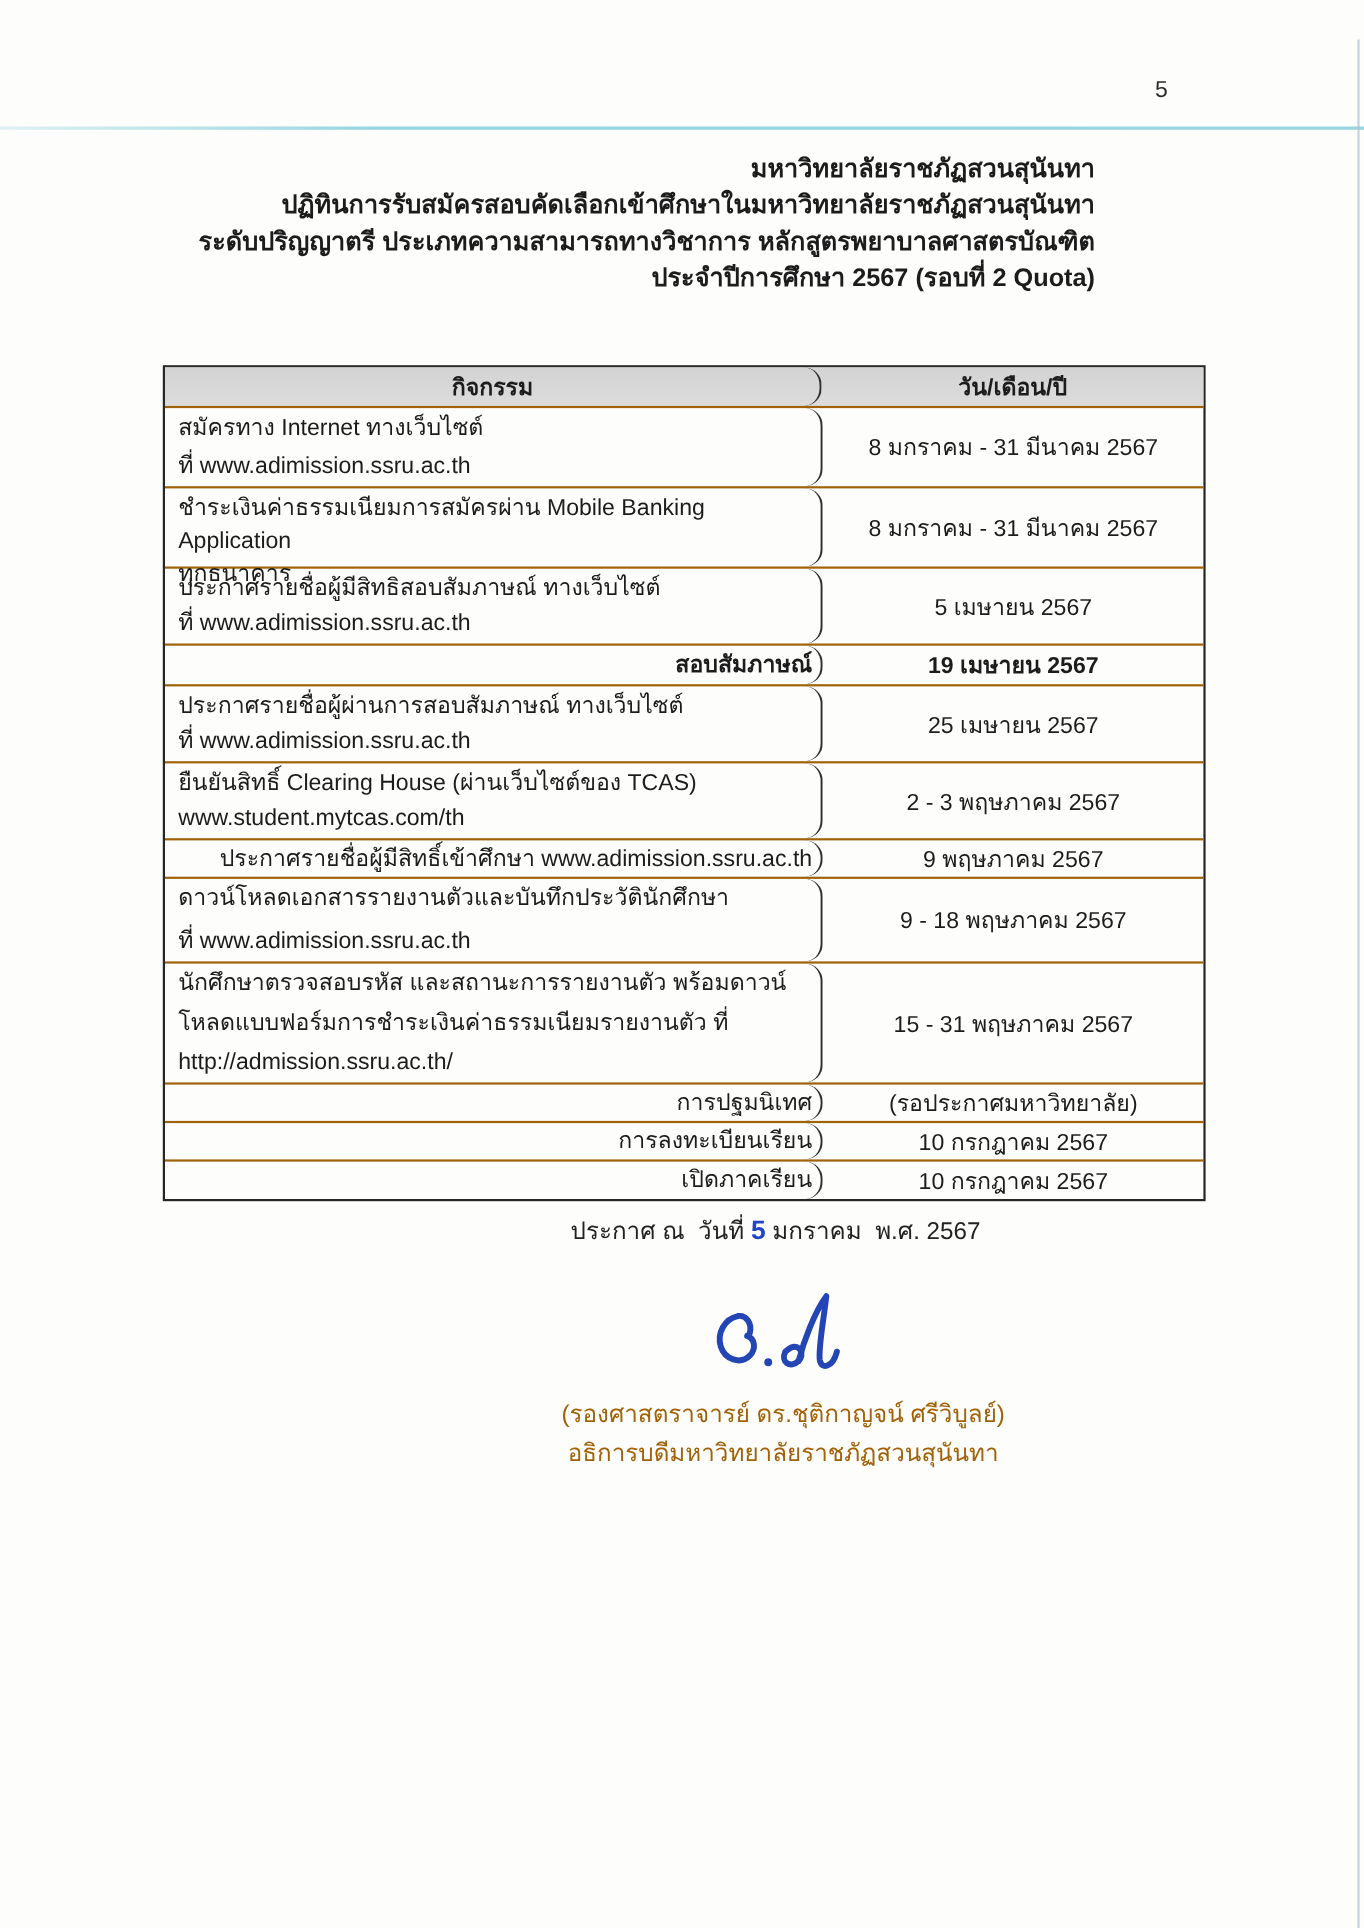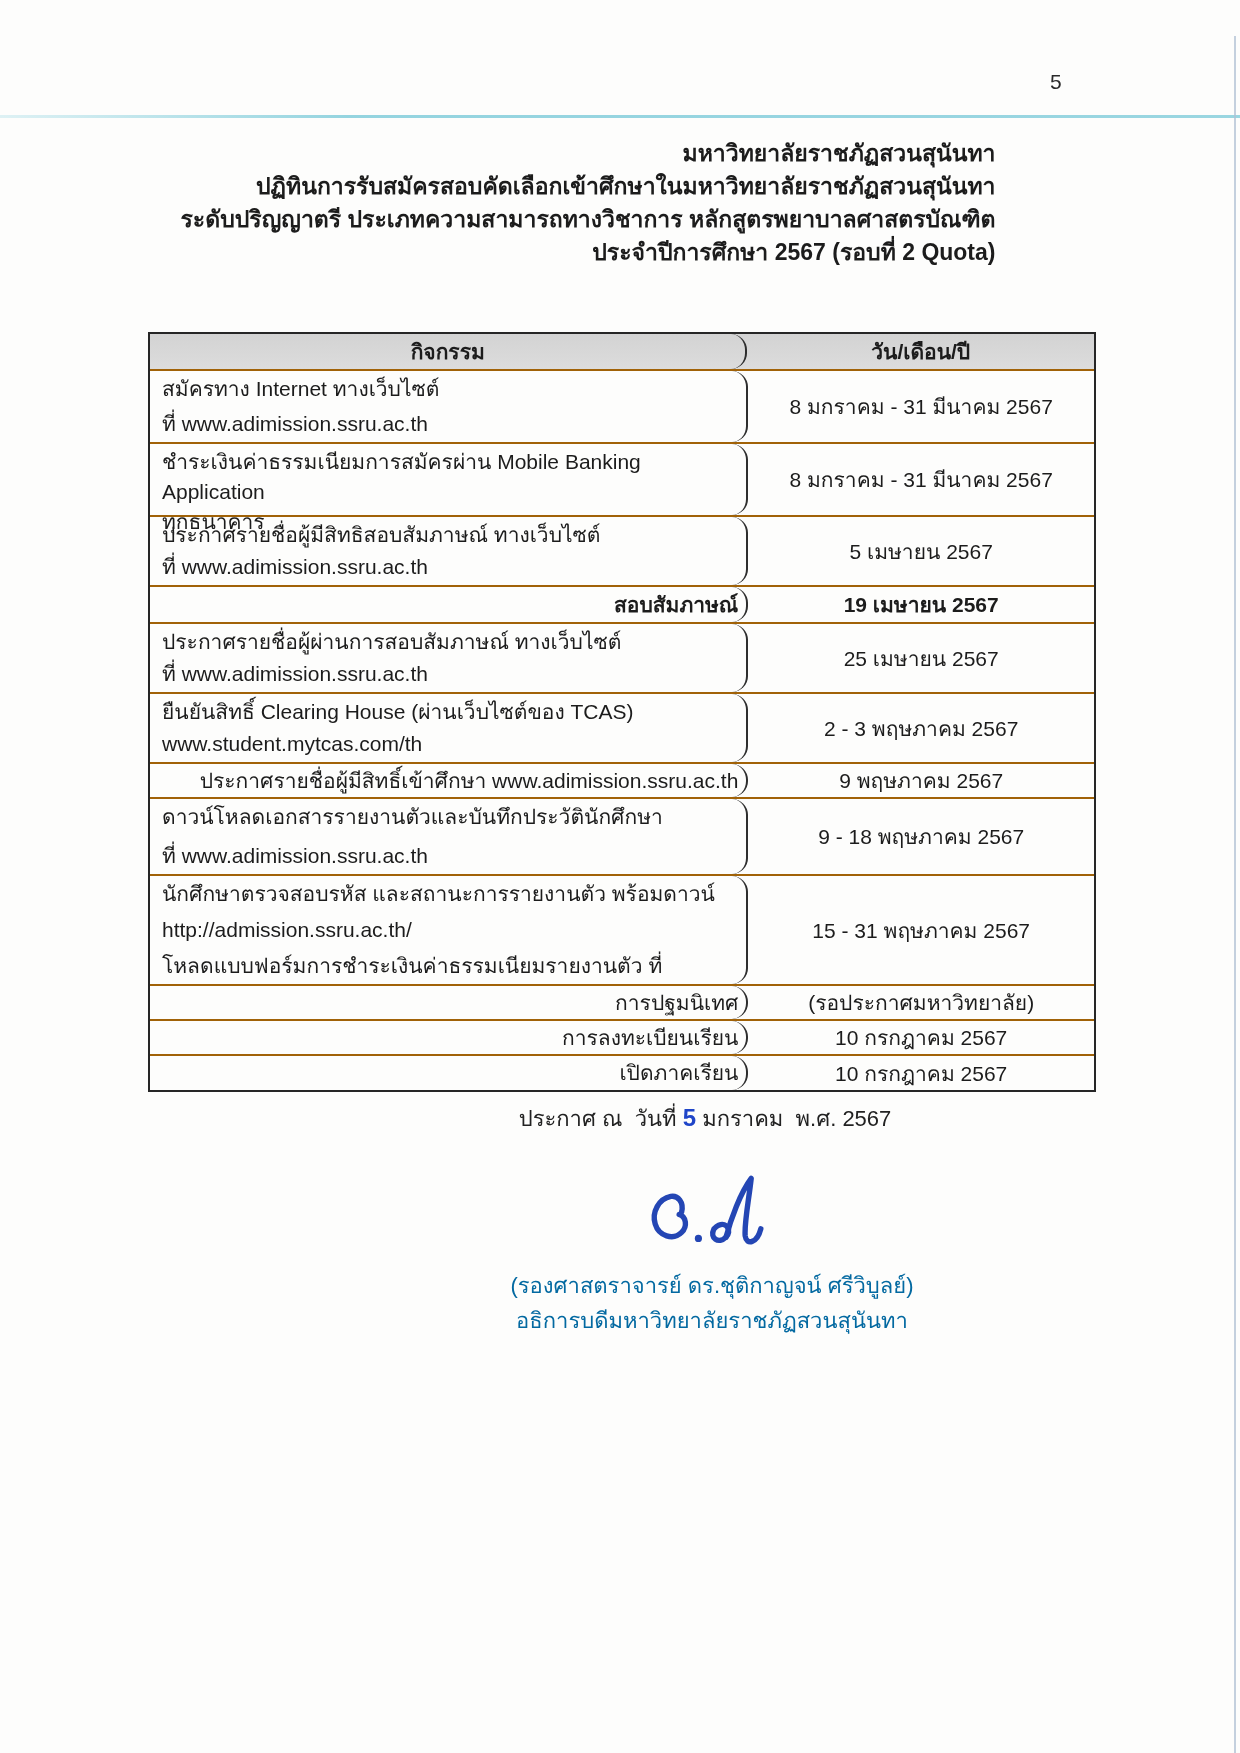--- a/index.html
+++ b/index.html
@@ -39,21 +39,21 @@
   .h70{height:70px}.h73{height:73px}.h77{height:77px}.h110{height:110px}
   .bold{font-weight:bold;}
   .announce{
     position:absolute;top:1101px;left:705px;transform:translateX(-50%);
     font-size:22px;white-space:pre;color:#222;
   }
   .announce .day{color:#1f45c8;font-weight:bold;font-size:24px;}
   .sig{position:absolute;left:642px;top:1166px;}
   .signer{
     position:absolute;top:1268px;left:712px;transform:translateX(-50%);
-    text-align:center;font-size:22px;line-height:35px;white-space:nowrap;color:#0369a1;
+    text-align:center;font-size:22px;line-height:35px;white-space:nowrap;color:#a16207;
   }
 </style>
 </head>
 <body>
 
 <div class="page">
 
   <div class="page-num">5</div>
   <div class="top-rule"></div>
   <div class="edge-rule"></div>
@@ -129,22 +129,22 @@
       <div class="cell act">
         <div class="line">ดาวน์โหลดเอกสารรายงานตัวและบันทึกประวัตินักศึกษา</div>
         <div class="line">ที่ www.adimission.ssru.ac.th</div>
       </div>
       <div class="cell date">9 - 18 พฤษภาคม 2567</div>
     </div>
 
     <div class="row h110">
       <div class="cell act">
         <div class="line">นักศึกษาตรวจสอบรหัส และสถานะการรายงานตัว พร้อมดาวน์</div>
+        <div class="line">โหลดแบบฟอร์มการชำระเงินค่าธรรมเนียมรายงานตัว ที่</div>
         <div class="line">http://admission.ssru.ac.th/</div>
-        <div class="line">โหลดแบบฟอร์มการชำระเงินค่าธรรมเนียมรายงานตัว ที่</div>
       </div>
       <div class="cell date">15 - 31 พฤษภาคม 2567</div>
     </div>
 
     <div class="row h35">
       <div class="cell act center">
         <div class="line">การปฐมนิเทศ</div>
       </div>
       <div class="cell date">(รอประกาศมหาวิทยาลัย)</div>
     </div>

